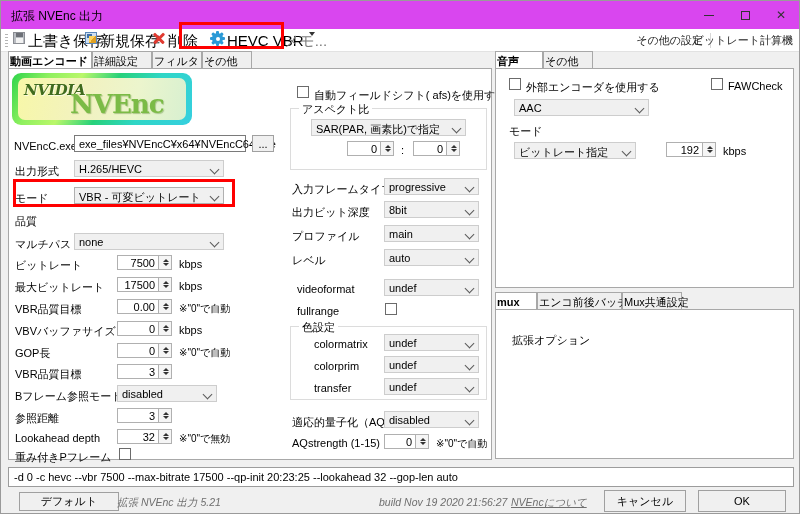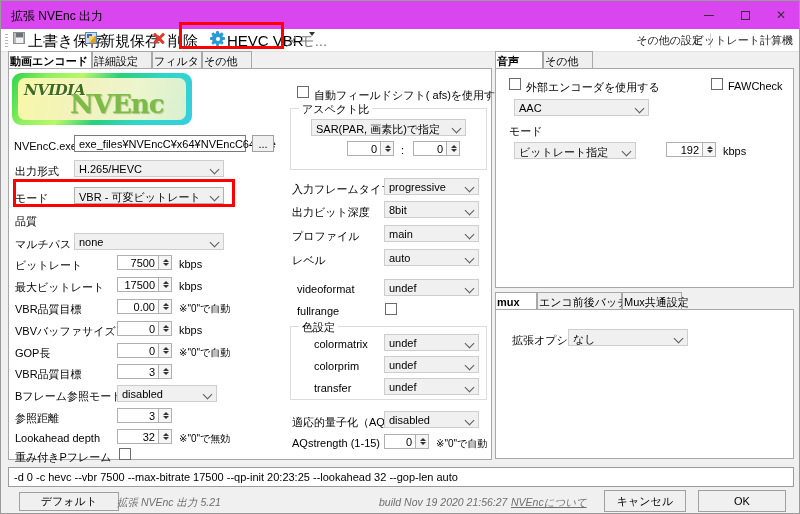--- a/index.html
+++ b/index.html
@@ -421,24 +421,20 @@
   </div>
 
   <div class="tabstrip" style="left:494px;top:291px;width:299px;">
     <div class="tab active" style="left:0;width:42px;"><span>mux</span></div>
     <div class="tab" style="left:42px;width:85px;"><span>エンコ前後バッチ処理</span></div>
     <div class="tab" style="left:127px;width:60px;"><span>Mux共通設定</span></div>
   </div>
 
   <div class="panel" style="left:494px;top:308px;width:299px;height:150px;">
     <div class="lbl" style="left:16px;top:23px;">拡張オプション</div>
-    <div class="combo" style="left:72px;top:19px;width:120px;">
-      <span class="cv">なし</span>
-      <span class="ca"></span>
-    </div>
   </div>
 
   <div class="cmdbox">
     <span class="cv">-d 0 -c hevc --vbr 7500 --max-bitrate 17500 --qp-init 20:23:25 --lookahead 32 --gop-len auto</span>
   </div>
 
   <div class="statusbar"></div>
 
   <div class="btn" style="left:18px;top:491px;width:100px;height:19px;">
     <span>デフォルト</span>

